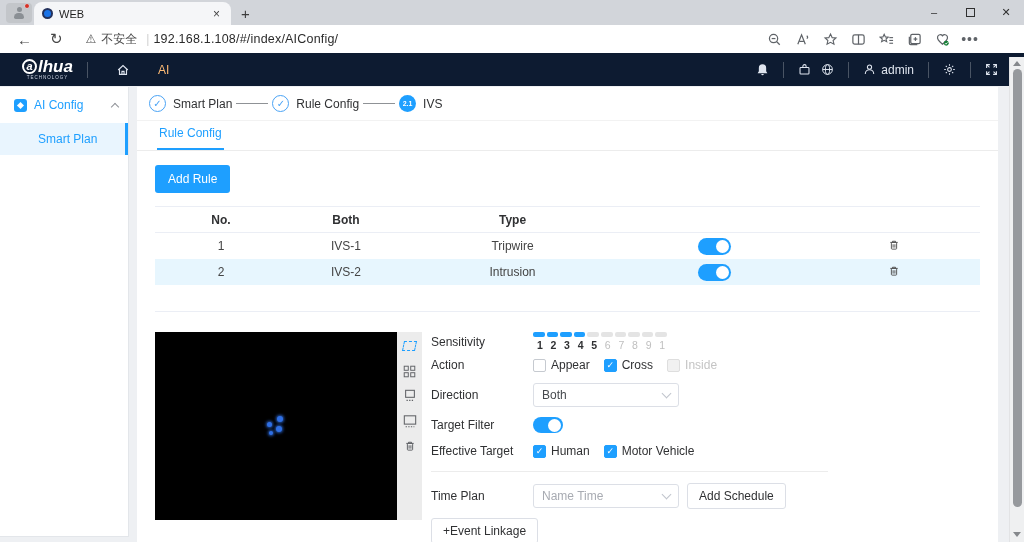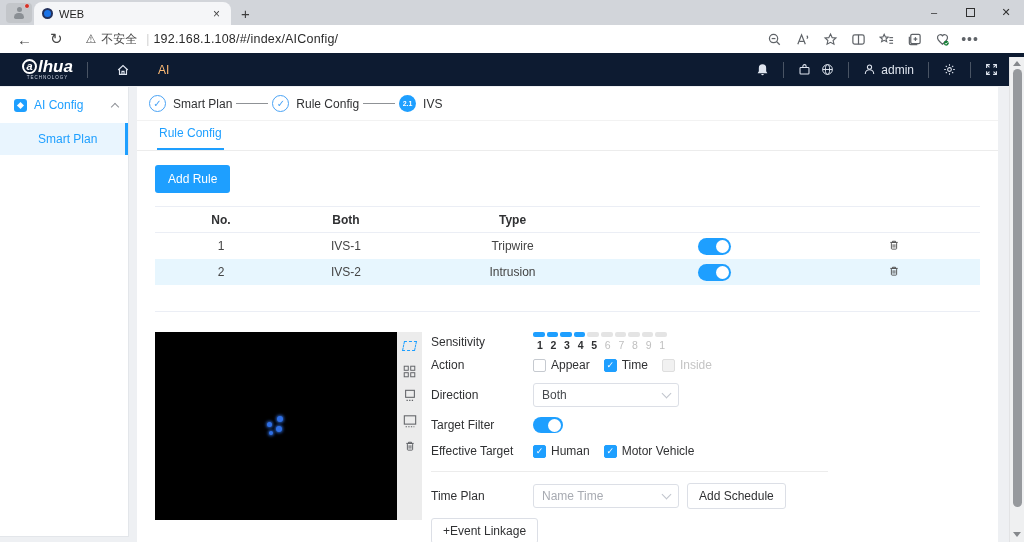--- a/index.html
+++ b/index.html
@@ -437,21 +437,21 @@
 
         <div class="p-row" style="margin-top:7px;">
           <span class="p-label">Action</span>
           <div class="cb-row">
             <span class="cb">
               <span class="cb-box"></span>
               <span>Appear</span>
             </span>
             <span class="cb checked">
               <span class="cb-box">✓</span>
-              <span>Time</span>
+              <span>Cross</span>
             </span>
             <span class="cb disabled">
               <span class="cb-box"></span>
               <span>Inside</span>
             </span>
           </div>
         </div>
 
         <div class="p-row" style="margin-top:11px;">
           <span class="p-label">Direction</span>

